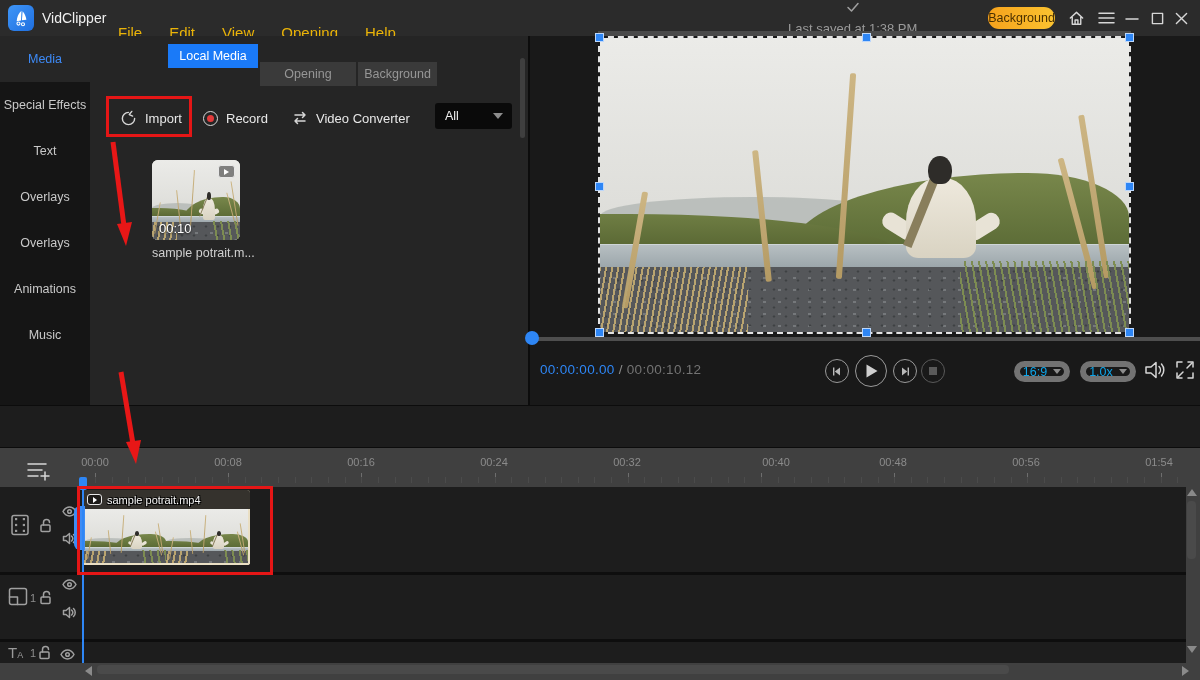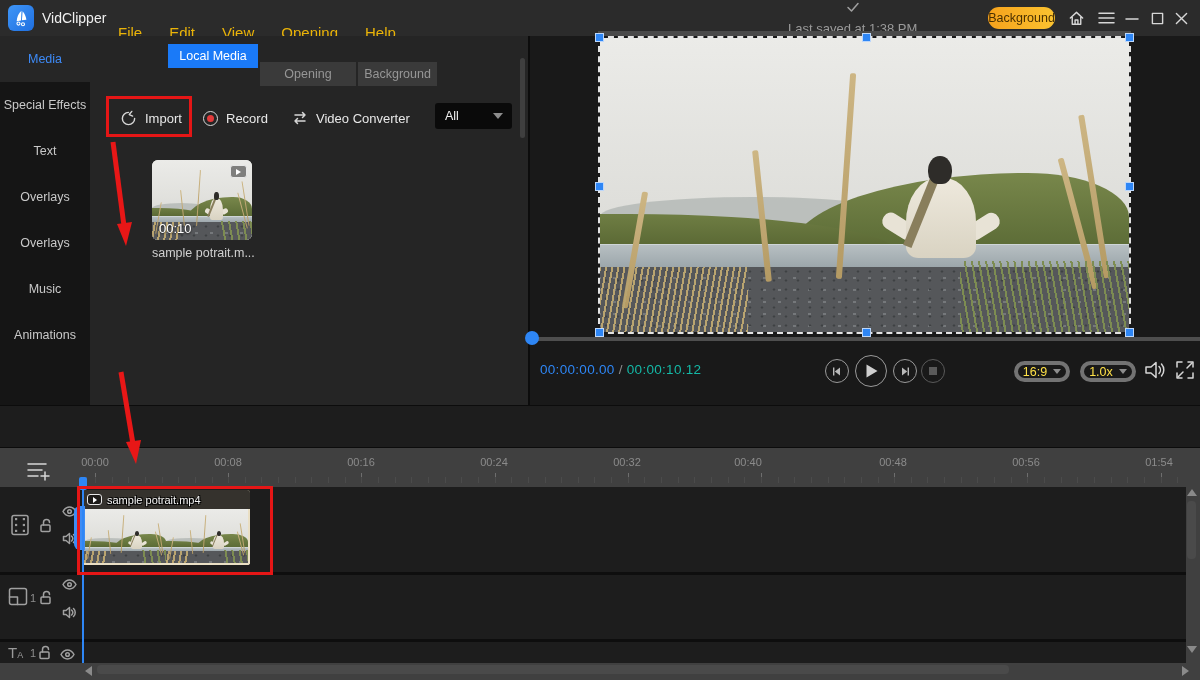--- a/index.html
+++ b/index.html
@@ -21,34 +21,34 @@
   .sidebar{left:0;top:36px;width:90px;height:369px;background:#151515;}
   .side-item{width:90px;height:46px;display:flex;align-items:center;justify-content:center;color:#c9c9c9;font-size:12.5px;text-align:center;}
   .side-item.active{background:#262626;color:#3d8af7;}
   
   .media-panel{left:90px;top:36px;width:438px;height:369px;background:#252525;}
   .tab{height:24px;display:flex;align-items:center;justify-content:center;font-size:12.5px;background:#3a3a3a;color:#969696;}
   .tab.active{background:#1a7af8;color:#fff;}
   .pill-btn{display:flex;align-items:center;gap:8px;color:#e8e8e8;font-size:13px;}
   .all-dd{left:435px;top:103px;width:77px;height:26px;background:#0a0a0a;border-radius:3px;color:#f0f0f0;font-size:12.5px;display:flex;align-items:center;padding-left:10px;}
   .caret{width:0;height:0;border-left:5px solid transparent;border-right:5px solid transparent;border-top:6px solid #8d8d8d;}
-  .thumb-card{left:152px;top:160px;width:100px;height:80px;border-radius:6px;overflow:hidden;background:#404040;}
+  .thumb-card{left:152px;top:160px;width:88px;height:80px;border-radius:6px;overflow:hidden;background:#404040;}
   .play-badge{right:5px;top:5px;width:17px;height:13px;border:1.5px solid #e8e8e8;border-radius:3px;background:rgba(0,0,0,.45);display:flex;align-items:center;justify-content:center;}
   .tri-r{width:0;height:0;border-top:3.5px solid transparent;border-bottom:3.5px solid transparent;border-left:5px solid #fff;}
   .duration{left:7px;bottom:4px;color:#fff;font-size:13px;text-shadow:0 1px 2px rgba(0,0,0,.8);}
   .filename{left:152px;top:246px;color:#d0d0d0;font-size:12.5px;}
   
   .preview{left:530px;top:36px;width:670px;height:369px;background:#191919;}
   .video-frame{left:68px;top:0;width:533px;height:298px;border:2px dashed #e3e3e3;}
   .handle{width:9px;height:9px;background:#2e86f5;border:1px solid #bcd7fb;}
   .seek-track{left:0;top:301px;width:670px;height:4px;background:#4e4e4e;}
   .seek-dot{left:-5px;top:295px;width:14px;height:14px;border-radius:50%;background:#2e86f5;}
   .timecode{left:10px;top:326px;font-size:13.5px;letter-spacing:.3px;}
   .cbtn{border:1.5px solid #9a9a9a;border-radius:50%;display:flex;align-items:center;justify-content:center;}
-  .pill{border:4px solid #737373;border-radius:11px;height:21px;display:flex;align-items:center;justify-content:center;gap:6px;color:#fde047;font-size:12.5px;}
+  .pill{border:6px solid #737373;border-radius:11px;height:21px;display:flex;align-items:center;justify-content:center;gap:6px;color:#0ea5e9;font-size:12.5px;}
   .pill .caret{border-left-width:4px;border-right-width:4px;border-top-width:5px;}
   
   .toolbar{left:0;top:405px;width:1200px;height:43px;background:#1d1d1d;border-top:1px solid #0c0c0c;border-bottom:1px solid #0c0c0c;}
   
   .timeline{left:0;top:448px;width:1200px;height:232px;background:#404040;}
   .ruler-label{top:8px;color:#8b8b8b;font-size:11px;transform:translateX(-50%);}
   .ticks-minor{left:78px;right:14px;top:29px;height:6px;background-image:repeating-linear-gradient(90deg,#4b4b4b 0 1px,transparent 1px 16.65px);background-position:17px 0;}
   .ticks-major{left:78px;right:14px;top:25px;height:10px;background-image:repeating-linear-gradient(90deg,#6e6e6e 0 1px,transparent 1px 133.2px);background-position:17px 0;}
   .trow{left:0;width:1186px;background:#1d1d1d;}
   .tgap{left:0;width:1186px;height:3px;background:#0e0e0e;}
@@ -151,22 +151,22 @@
         </svg>
     </div>
   </div>
 
   <div class="abs sidebar">
     <div class="side-item active">Media</div>
     <div class="side-item">Special Effects</div>
     <div class="side-item">Text</div>
     <div class="side-item">Overlays</div>
     <div class="side-item">Overlays</div>
+    <div class="side-item">Animations</div>
     <div class="side-item">Music</div>
-    <div class="side-item">Animations</div>
   </div>
 
   <div class="abs media-panel">
     <div class="abs tab active" style="left:78px;top:8px;width:90px;">Local Media</div>
     <div class="abs tab" style="left:170px;top:26px;width:96px;">Opening</div>
     <div class="abs tab" style="left:268px;top:26px;width:79px;">Background</div>
     <div class="abs" style="left:430px;top:22px;width:5px;height:80px;background:#3f3f3f;border-radius:3px;"></div>
 
     <div class="abs pill-btn" style="left:20px;top:66px;height:32px;padding:0 10px;">
       <svg class="ic lt" width="17" height="17" viewBox="0 0 18 18">
@@ -260,21 +260,21 @@
       <div class="abs handle" style="left:-5px;top:144px;"></div>
       <div class="abs handle" style="right:-5px;top:144px;"></div>
       <div class="abs handle" style="left:-5px;bottom:-5px;"></div>
       <div class="abs handle" style="left:262px;bottom:-5px;"></div>
       <div class="abs handle" style="right:-5px;bottom:-5px;"></div>
     </div>
     <div class="abs seek-track"></div>
     <div class="abs seek-dot"></div>
 
     <div class="abs timecode">
-      <span style="color:#2e86f5;">00:00:00.00</span><span style="color:#8d8d8d;"> / </span><span style="color:#14b8a6;">00:00:10.12</span>
+      <span style="color:#2e86f5;">00:00:00.00</span><span style="color:#8d8d8d;"> / </span><span style="color:#737373;">00:00:10.12</span>
     </div>
 
     <div class="abs cbtn" style="left:295px;top:323px;width:24px;height:24px;">
       <svg width="10" height="9" viewBox="0 0 10 9">
           <polygon points="8,0.5 2.8,4.5 8,8.5" fill="#b9b9b9"></polygon>
           <rect x="1" y="0.5" width="1.4" height="8" fill="#b9b9b9"></rect>
         </svg>
     </div>
     <div class="abs cbtn" style="left:325px;top:319px;width:32px;height:32px;">
       <svg width="12" height="14" viewBox="0 0 12 14" style="margin-left:2px;">
@@ -353,21 +353,21 @@
           <line x1="15" y1="16" x2="23" y2="16"></line>
         </svg>
     </div>
 
     <div>
       <span class="abs ruler-label" style="left:95px;">00:00</span>
       <span class="abs ruler-label" style="left:228px;">00:08</span>
       <span class="abs ruler-label" style="left:361px;">00:16</span>
       <span class="abs ruler-label" style="left:494px;">00:24</span>
       <span class="abs ruler-label" style="left:627px;">00:32</span>
-      <span class="abs ruler-label" style="left:748px;">00:40</span>
+      <span class="abs ruler-label" style="left:776px;">00:40</span>
       <span class="abs ruler-label" style="left:893px;">00:48</span>
       <span class="abs ruler-label" style="left:1026px;">00:56</span>
       <span class="abs ruler-label" style="left:1159px;">01:54</span>
       <div class="abs ticks-major"></div>
       <div class="abs ticks-minor"></div>
     </div>
 
     <div class="abs trow" style="top:39px;height:85px;"></div>
     <div class="abs tgap" style="top:124px;"></div>
     <div class="abs trow" style="top:127px;height:64px;"></div>

